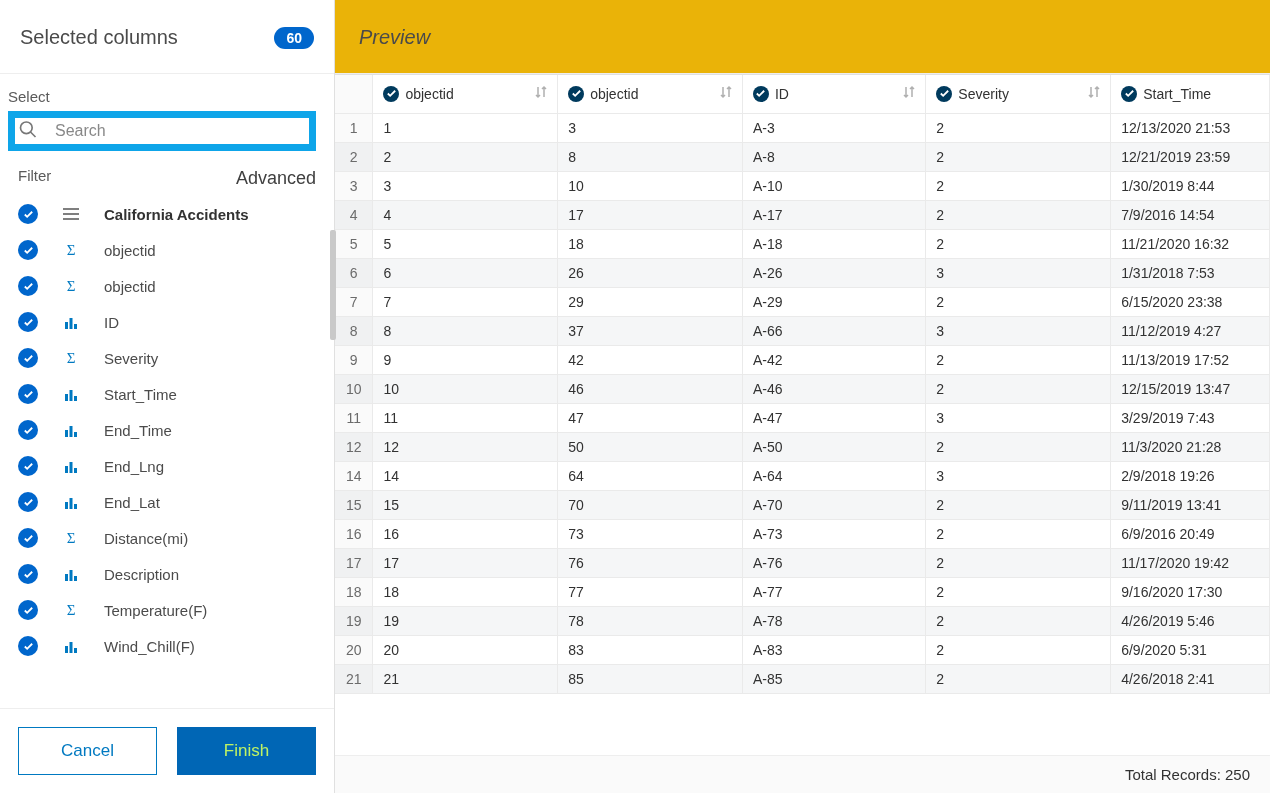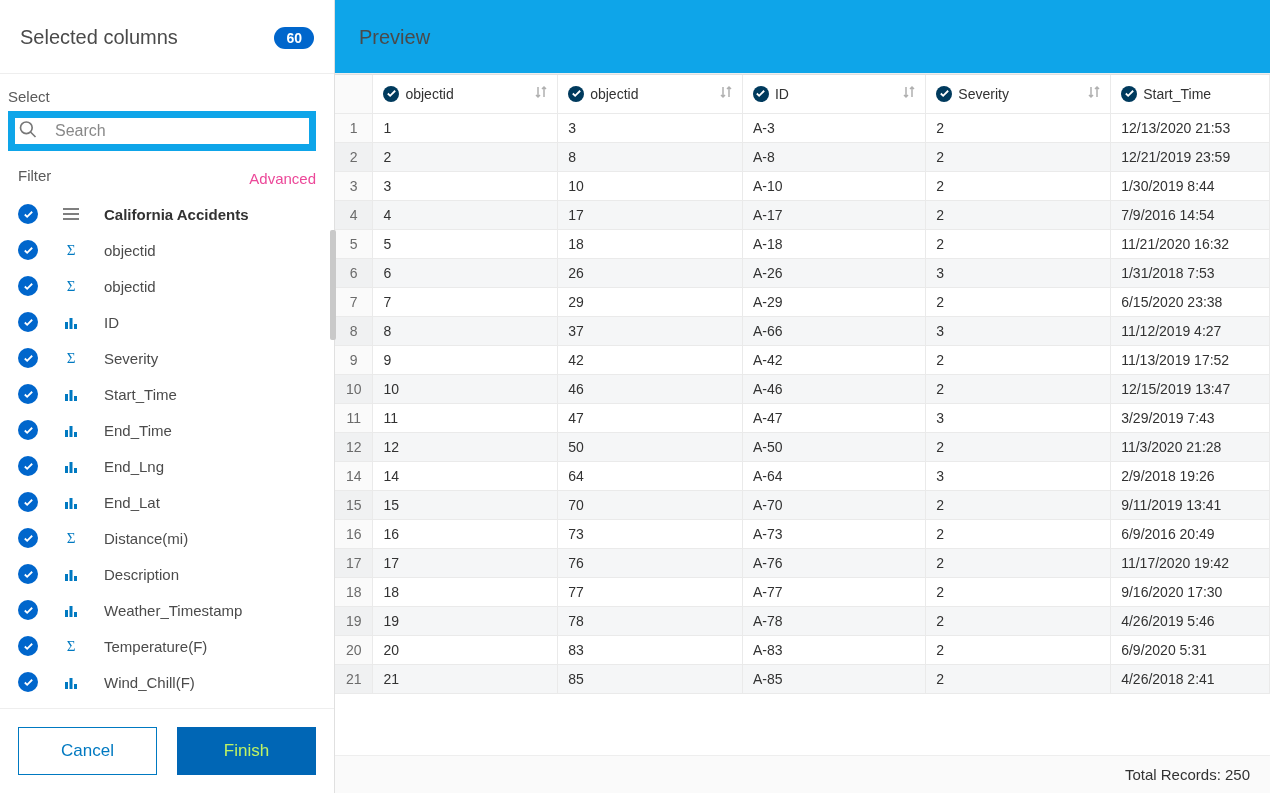--- a/index.html
+++ b/index.html
@@ -73,22 +73,22 @@
     flex: 1;
     overflow-y: auto;
   }
   .filter-head {
     display: flex;
     justify-content: space-between;
     align-items: center;
     margin-bottom: 6px;
   }
   .advanced-link {
-    color: #ec4899;
-    font-size: 15px;
+    color: #404040;
+    font-size: 18px;
     cursor: pointer;
     margin-left: 8px;
   }
   .filter-list {
     list-style: none;
   }
   .filter-item {
     display: flex;
     align-items: center;
     gap: 24px;
@@ -143,21 +143,22 @@
   .main {
     flex: 1;
     display: flex;
     flex-direction: column;
     height: 100%;
     overflow: hidden;
   }
   .main-head {
     padding: 26px 24px 24px 24px;
     border-bottom: 1px solid #eee;
-    background: #0ea5e9;
+    background: #eab308;
+    font-style: italic;
   }
   .main-title { font-size: 20px; color: #4a4a4a; }
   .table-wrap {
     flex: 1;
     overflow: auto;
     background: #fff;
     border-top: 1px solid #e0e0e0;
   }
   table {
     border-collapse: collapse;
@@ -392,35 +393,20 @@
             </svg>
           </span>
           <span class="type-icon">
             <svg width="14" height="14" viewBox="0 0 14 14">
               <rect x="1" y="7" width="3" height="7" fill="#0079c1"></rect>
               <rect x="5.5" y="3" width="3" height="11" fill="#0079c1"></rect>
               <rect x="10" y="9" width="3" height="5" fill="#0079c1"></rect>
             </svg>
           </span>
           <span class="filter-item-label">Description</span>
-        </li>
-        <li class="filter-item">
-          <span class="check-circle">
-            <svg width="11" height="11" viewBox="0 0 24 24" fill="none" stroke="#fff" stroke-width="4">
-              <polyline points="4 12 9 17 20 6"></polyline>
-            </svg>
-          </span>
-          <span class="type-icon">
-            <svg width="14" height="14" viewBox="0 0 14 14">
-              <rect x="1" y="7" width="3" height="7" fill="#0079c1"></rect>
-              <rect x="5.5" y="3" width="3" height="11" fill="#0079c1"></rect>
-              <rect x="10" y="9" width="3" height="5" fill="#0079c1"></rect>
-            </svg>
-          </span>
-          <span class="filter-item-label">Weather_Timestamp</span>
         </li>
         <li class="filter-item">
           <span class="check-circle">
             <svg width="11" height="11" viewBox="0 0 24 24" fill="none" stroke="#fff" stroke-width="4">
               <polyline points="4 12 9 17 20 6"></polyline>
             </svg>
           </span>
           <span class="type-icon">
             <span style="font-family:serif;font-size:15px;color:#0079c1;">Σ</span>
           </span>

